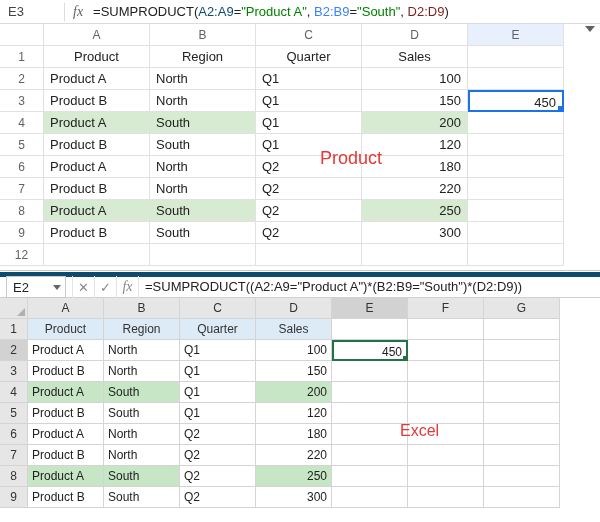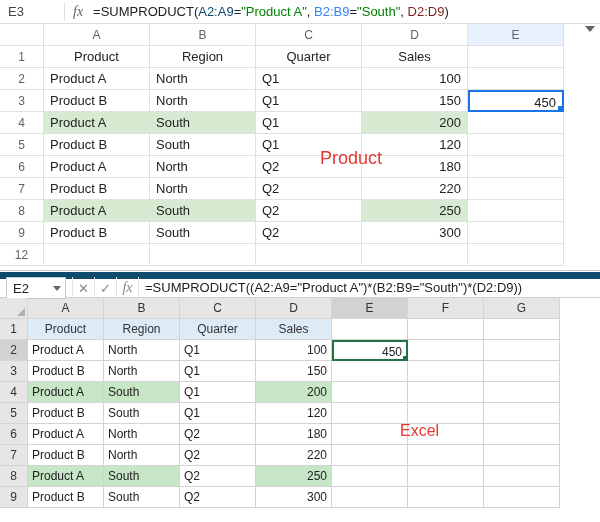--- a/index.html
+++ b/index.html
@@ -73,21 +73,21 @@
     color: #e53935; font-size: 18px; font-weight: normal;
     font-family: Arial, sans-serif;
   }
   .gs-bottom-hr { border-top:1px solid #c8c8c8; margin-top:4px;}
 
   
   .excel-wrap { position:relative; height:250px; }
 
   .xl-formula-bar {
     display:flex; align-items:center; height:26px;
-    border-top:7px solid #0c4a6e;
+    border-top:5px solid #0c4a6e;
     border-bottom:1px solid #d0d0d0;
     font-size:13px;
   }
   .xl-namebox {
     width:60px; height:22px; margin:0 6px 0 6px;
     border:1px solid #c8c8c8; background:#fff;
     display:flex; align-items:center; padding:0 6px;
     position:relative;
   }
   .xl-namebox .dd { position:absolute; right:4px; top:8px; width:0;height:0;

